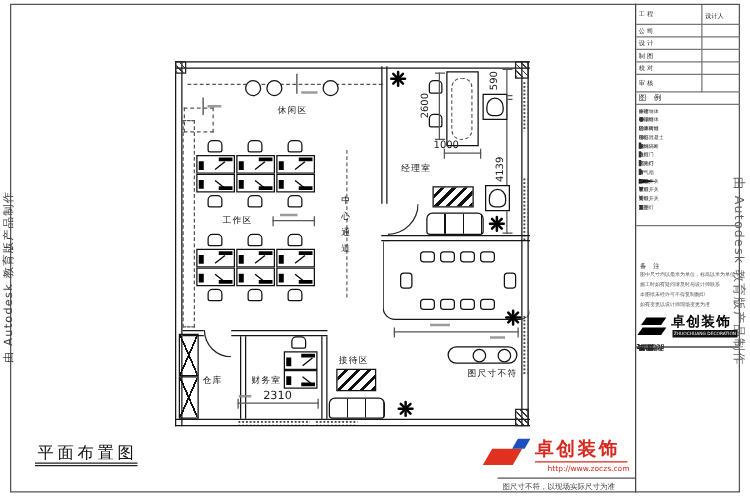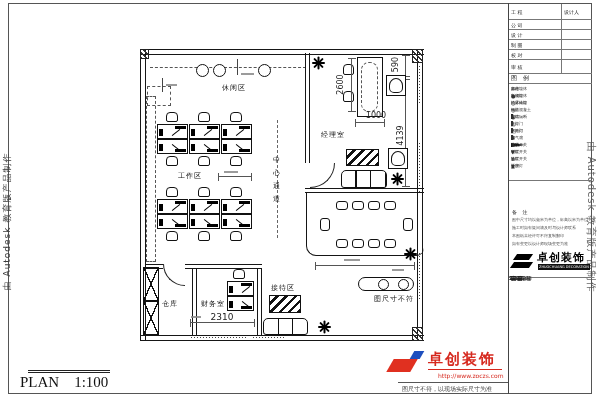--- a/index.html
+++ b/index.html
@@ -199,21 +199,21 @@
   <div class="dwv" style="left:305px;top:53px;width:5px;height:110px"></div>
   <div class="arc" style="left:310px;top:163px;width:25px;height:25px;border-right:1px solid #222;border-bottom:1px solid #222;border-bottom-right-radius:100%"></div>
   <div class="dwh" style="left:305px;top:188px;width:119px;height:5px"></div>
   <div style="left:357px;top:57px;width:26px;height:60px;border:1px solid #111"></div>
   <div class="dashbox" style="left:361px;top:62px;width:17px;height:50px;border-radius:8px"></div>
   <div class="chair" style="left:343px;top:64px;width:11px;height:11px"></div>
   <div class="chair" style="left:343px;top:91px;width:11px;height:11px"></div>
   <div class="dimv" style="left:351px;top:58px;width:0;height:54px"></div>
   <div class="dimtxt rot" style="left:328px;top:80px;width:24px">2600</div>
   <div class="dimh" style="left:355px;top:122px;width:30px;height:0"></div>
-  <div class="dimtxt" style="left:361px;top:111px;width:30px">1000</div>
+  <div class="dimtxt" style="left:342px;top:111px;width:30px">1000</div>
   <div class="dimv" style="left:405px;top:55px;width:0;height:22px"></div>
   <div class="dimtxt rot" style="left:384px;top:60px;width:22px">590</div>
   <div class="dimv" style="left:405px;top:79px;width:0;height:108px"></div>
   <div class="dimtxt rot" style="left:387px;top:131px;width:26px">4139</div>
   <div class="armchair" style="left:386px;top:75px"></div>
   <div class="armchair" style="left:388px;top:148px"></div>
   <div class="stripes" style="left:346px;top:149px;width:33px;height:17px"></div>
   <div class="sofa" style="left:341px;top:170px;width:46px;height:18px"></div>
   <div class="plant" style="left:312px;top:56px">
       <i></i>
@@ -283,22 +283,22 @@
       <i></i>
       <i></i>
       <i></i>
     </div>
   <div style="left:358px;top:277px;width:56px;height:14px;border:1px solid #111;border-radius:7px"></div>
   <div class="stool" style="left:378px;top:279px;width:11px;height:11px"></div>
   <div class="stool" style="left:398px;top:279px;width:11px;height:11px"></div>
   <div class="smudge" style="left:392px;top:269px;width:12px"></div>
   <div class="roomlbl" style="left:370px;top:294px;width:48px">图尺寸不符</div>
 
+  <div style="left:30px;top:353px;width:110px;font-family:'Liberation Serif',serif;font-size:13px;letter-spacing:3px;color:#111">平面布置图</div>
   <div style="left:28px;top:370px;width:82px;height:3px;border-top:1px solid #222;border-bottom:1px solid #222"></div>
-  <div style="left:20px;top:374px;width:130px;font-family:'Liberation Serif',serif;font-size:15px;color:#111;white-space:pre">PLAN    1:100</div>
 
   <div style="left:390px;top:359px;width:24px;height:13px;background:#e03020;transform:skewX(-30deg)"></div>
   <div style="left:412px;top:351px;width:10px;height:8px;background:#1e4fbe;transform:skewX(-30deg)"></div>
   <div style="left:428px;top:350px;width:78px;font-size:15px;font-weight:bold;letter-spacing:2px;color:#d6281e">卓创装饰</div>
   <div style="left:428px;top:369px;width:74px;height:1px;background:#d6281e"></div>
   <div style="left:438px;top:372px;width:70px;font-size:6px;color:#d6281e">http://www.zoczs.com</div>
   <div style="left:398px;top:382px;width:110px;height:12px;border-top:1px solid #555">
     <span style="position:absolute;left:4px;top:2px;font-size:6px;color:#444;white-space:nowrap">图尺寸不符，以现场实际尺寸为准</span>
   </div>
 

